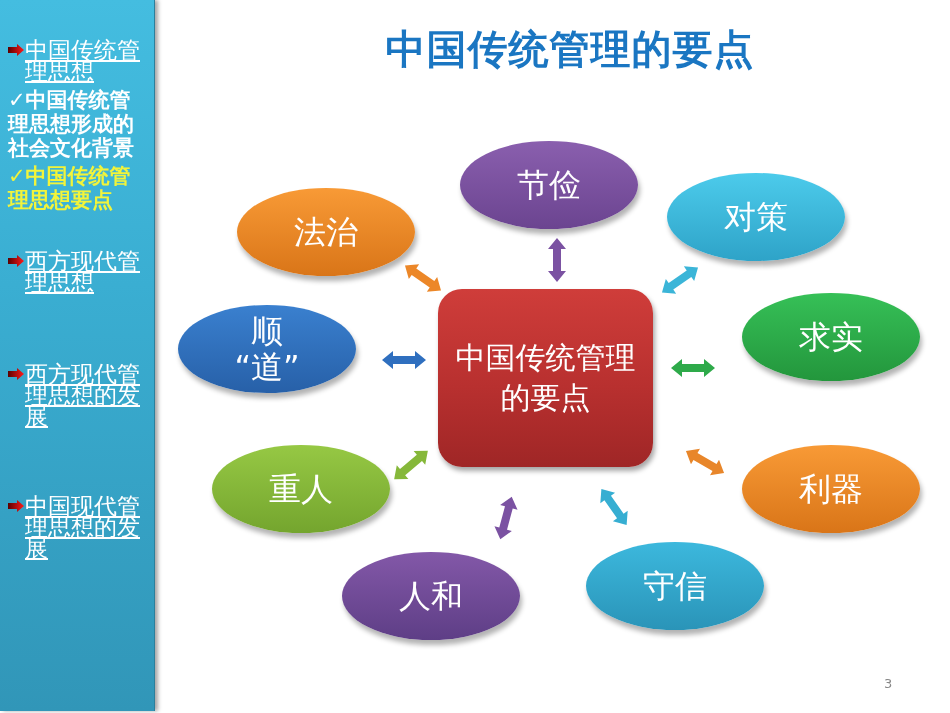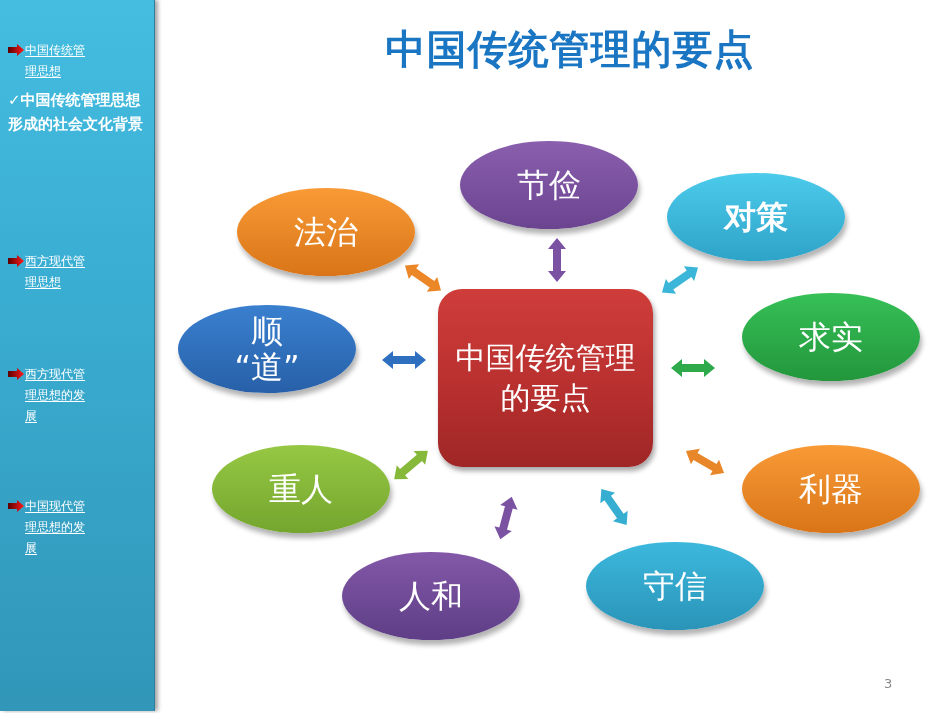--- a/index.html
+++ b/index.html
@@ -1,25 +1,25 @@
 <!DOCTYPE html>
 <html><head>
 <meta charset="utf-8">
 <style>
   html, body { margin:0; padding:0; }
   body { width:950px; height:713px; position:relative; background:#ffffff; overflow:hidden;
          font-family:"DejaVu Sans", sans-serif; }
   .sidebar { position:absolute; left:0; top:0; width:154px; height:711px;
     background:linear-gradient(180deg,#44bde0 0%,#3aaed2 40%,#3196b8 100%);
     box-shadow:3px 0 4px rgba(0,0,0,0.35); border-right:1px solid #2b7f9c; }
-  .nav-item { position:absolute; left:8px; width:140px; font-size:12px; line-height:21px; color:#ffffff; }
+  .nav-item { position:absolute; left:8px; width:140px; font-size:23px; line-height:21px; color:#ffffff; }
   .nav-link { display:flex; align-items:flex-start; cursor:pointer; }
   .nav-link .txt { font-family:"DejaVu Serif", serif; text-decoration:underline; text-underline-offset:2px; margin-left:1px; }
   .arrow-icon { width:16px; height:12px; margin-top:4px; flex:0 0 16px; }
-  .sub-item { position:absolute; left:8px; width:142px; font-size:15px; line-height:24px; font-weight:bold; color:#ffffff; }
+  .sub-item { position:absolute; left:8px; width:142px; font-size:21px; line-height:24px; font-weight:bold; color:#ffffff; }
   .sub-item.active { color:#f2f43a; }
   .title { position:absolute; left:340px; top:22px; width:460px; text-align:center; font-size:40px; font-weight:bold; color:#1a76c2; letter-spacing:1px; }
   .center { position:absolute; left:438px; top:289px; width:215px; height:178px; border-radius:24px;
     background:linear-gradient(180deg,#cf3d3a 0%,#b8302f 55%,#9f2626 100%);
     box-shadow:2px 4px 5px rgba(0,0,0,0.35); color:#fff; font-size:30px; line-height:40px; text-align:center;
     display:flex; align-items:center; justify-content:center; }
   .center span { display:block; width:190px; }
   .ellipse { position:absolute; border-radius:50%; color:#fff; font-size:32px; display:flex; align-items:center; justify-content:center;
     text-align:center; box-shadow:2px 5px 5px rgba(0,0,0,0.3); line-height:40px; }
   .arr { position:absolute; }
@@ -38,20 +38,21 @@
               <stop offset="1" stop-color="#ff1a1a"></stop>
             </linearGradient>
           </defs>
           <path d="M0 3h9V0l7 6-7 6V9H0z" fill="url(#ra)"></path>
         </svg>
       <span class="txt"><span>中国传统管</span><br><span>理思想</span></span>
     </div>
   </div>
 
   <div class="sub-item" style="top:88px;">✓中国传统管理思想形成的社会文化背景</div>
+  <div class="sub-item active" style="top:164px;">✓中国传统管理思想要点</div>
 
   <div class="nav-item" style="top:251px;">
     <div class="nav-link">
       <svg class="arrow-icon" viewBox="0 0 16 12">
           <path d="M0 3h9V0l7 6-7 6V9H0z" fill="url(#ra)"></path>
         </svg>
       <span class="txt"><span>西方现代管</span><br><span>理思想</span></span>
     </div>
   </div>
 
@@ -76,21 +77,21 @@
 
 <div class="title">中国传统管理的要点</div>
 
 <div class="center">
   <span>中国传统管理的要点</span>
 </div>
 
 <div class="ellipse" style="left:460px;top:141px;width:178px;height:88px;background:linear-gradient(180deg,#8a5fae,#6b4490);">
   <span>节俭</span>
   </div>
-<div class="ellipse" style="left:667px;top:173px;width:178px;height:88px;background:linear-gradient(180deg,#4ccbeb,#2ea3c8);font-weight:bold;">
+<div class="ellipse" style="left:667px;top:173px;width:178px;height:88px;background:linear-gradient(180deg,#4ccbeb,#2ea3c8);">
   <span>对策</span>
   </div>
 <div class="ellipse" style="left:742px;top:293px;width:178px;height:88px;background:linear-gradient(180deg,#36c057,#23963c);">
   <span>求实</span>
   </div>
 <div class="ellipse" style="left:742px;top:445px;width:178px;height:88px;background:linear-gradient(180deg,#f89a36,#d97518);text-align:right;">
   <span>利器</span>
   </div>
 <div class="ellipse" style="left:586px;top:542px;width:178px;height:88px;background:linear-gradient(180deg,#3cb8dd,#2a94b8);">
   <span>守信</span>

